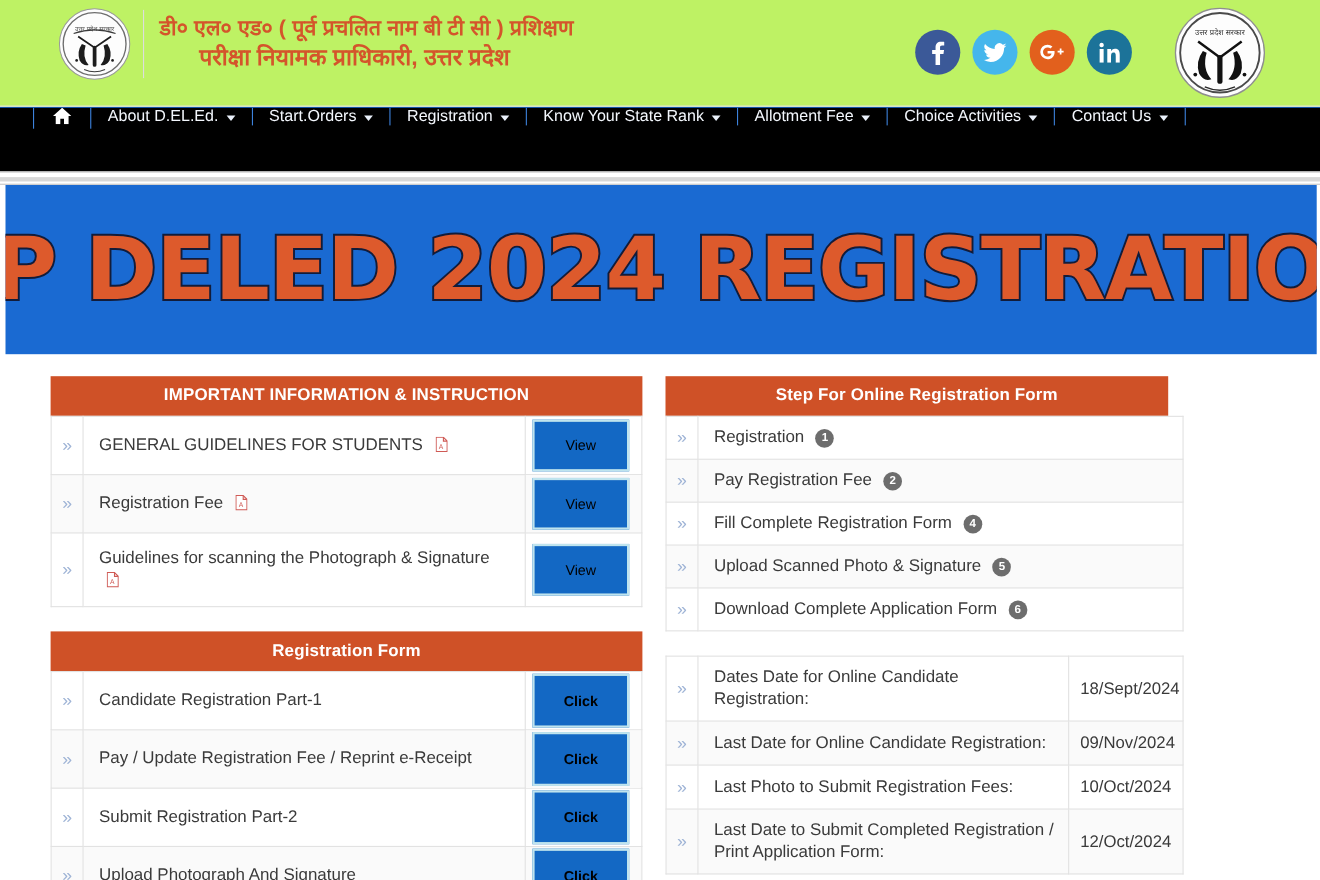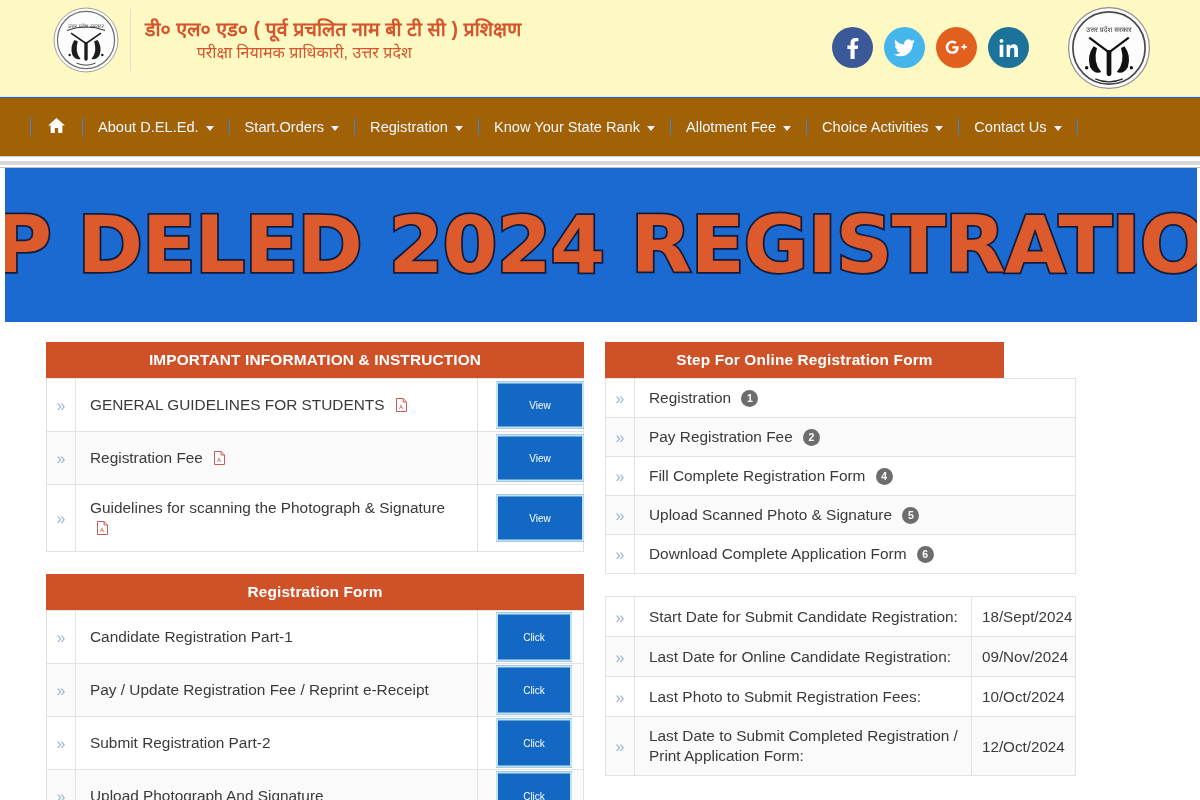--- a/index.html
+++ b/index.html
@@ -7,21 +7,21 @@
     width: 1200px; height: 800px;
     overflow: hidden;
     background: #ffffff;
     font-family: "Liberation Sans", sans-serif;
   }
 
   
   .site-header {
     position: relative;
     height: 97px;
-    background: #fef9c3;
+    background: #bef264;
     border-bottom: 1px solid #e8e8e8;
   }
   .header-left {
     position: absolute;
     left: 52px; top: 6px;
     display: flex; align-items: center;
   }
   .emblem-left {
     width: 68px; height: 68px;
     border-radius: 50%;
@@ -44,23 +44,23 @@
     color: #d4552b;
     line-height: 1.34;
     white-space: nowrap;
   }
   .header-title-1 {
     font-size: 19.5px;
     font-weight: 700;
     letter-spacing: .1px;
   }
   .header-title-2 {
-    font-size: 16px;
-    font-weight: 400;
-    text-align: center;
+    font-size: 21px;
+    font-weight: 700;
+    text-align: right;
     padding-right: 58px;
   }
 
   .social-row {
     position: absolute;
     right: 171px; top: 27px;
     display: flex; gap: 11px;
   }
   .social-btn {
     width: 41px; height: 41px;
@@ -76,23 +76,23 @@
   .sb-in { background: #1c7399; }
 
   .emblem-right-wrap {
     position: absolute;
     right: 48px; top: 5px;
   }
 
   
   .navbar {
     height: 59px;
-    background: #a16207;
+    background: #000000;
     display: flex;
-    align-items: center;
+    align-items: flex-start;
     padding-left: 30px;
     border-top: 1px solid #1a6ad2;
   }
   .nav-item {
     display: flex; align-items: center;
     padding: 0 15px;
     color: #f3f7fd;
     font-size: 14.6px;
     white-space: nowrap;
     border-right: 1px solid #3c82dc;
@@ -155,21 +155,21 @@
   .panel-head {
     background: #cf5127;
     color: #ffffff;
     text-align: center;
     font-size: 15.4px;
     font-weight: 700;
     padding: 9px 6px;
     letter-spacing: .15px;
   }
   .panel-head.head-left  { width: 538px; }
-  .panel-head.head-right { width: 399px; }
+  .panel-head.head-right { width: 457px; }
 
   table.panel-table {
     border-collapse: collapse;
     table-layout: fixed;
   }
   table.left-table  { width: 538px; }
   table.right-table { width: 471px; }
 
   .panel-table td {
     border: 1px solid #e2e2e2;
@@ -201,31 +201,31 @@
   }
   .cell-btn {
     width: 106px;
     padding: 0;
     position: relative;
     height: 53px;
   }
 
   .act-btn {
     position: absolute;
-    left: 18px; top: 50%;
+    left: 6px; top: 50%;
     transform: translateY(-50%);
     width: 88px; height: 47px;
     background: #1368c4;
-    color: #ffffff;
+    color: #000000;
     border: 2px solid #bfe4ee;
-    font-size: 10px;
+    font-size: 13px;
     display: flex; align-items: center; justify-content: center;
     cursor: pointer;
   }
-  .act-btn.btn-click { width: 76px; height: 49px; }
+  .act-btn.btn-click { width: 88px; height: 49px; font-weight: bold; }
 
   .pdf-icon {
     display: inline-block;
     width: 11px; height: 14px;
     vertical-align: -2px;
     margin-left: 7px;
   }
 
   .step-badge {
     display: inline-flex;
@@ -495,21 +495,21 @@
         </tr>
       </tbody>
         </table>
     </div>
 
     <div class="panel">
       <table class="panel-table right-table">
         <tbody>
             <tr>
           <td class="cell-marker">»</td>
-          <td class="cell-label cell-label-steps">Start Date for Submit Candidate Registration:</td>
+          <td class="cell-label cell-label-steps">Dates Date for Online Candidate Registration:</td>
           <td class="cell-date">18/Sept/2024</td>
         </tr>
         <tr>
           <td class="cell-marker">»</td>
           <td class="cell-label cell-label-steps">Last Date for Online Candidate Registration:</td>
           <td class="cell-date">09/Nov/2024</td>
         </tr>
         <tr>
           <td class="cell-marker">»</td>
           <td class="cell-label cell-label-steps">Last Photo to Submit Registration Fees:</td>

